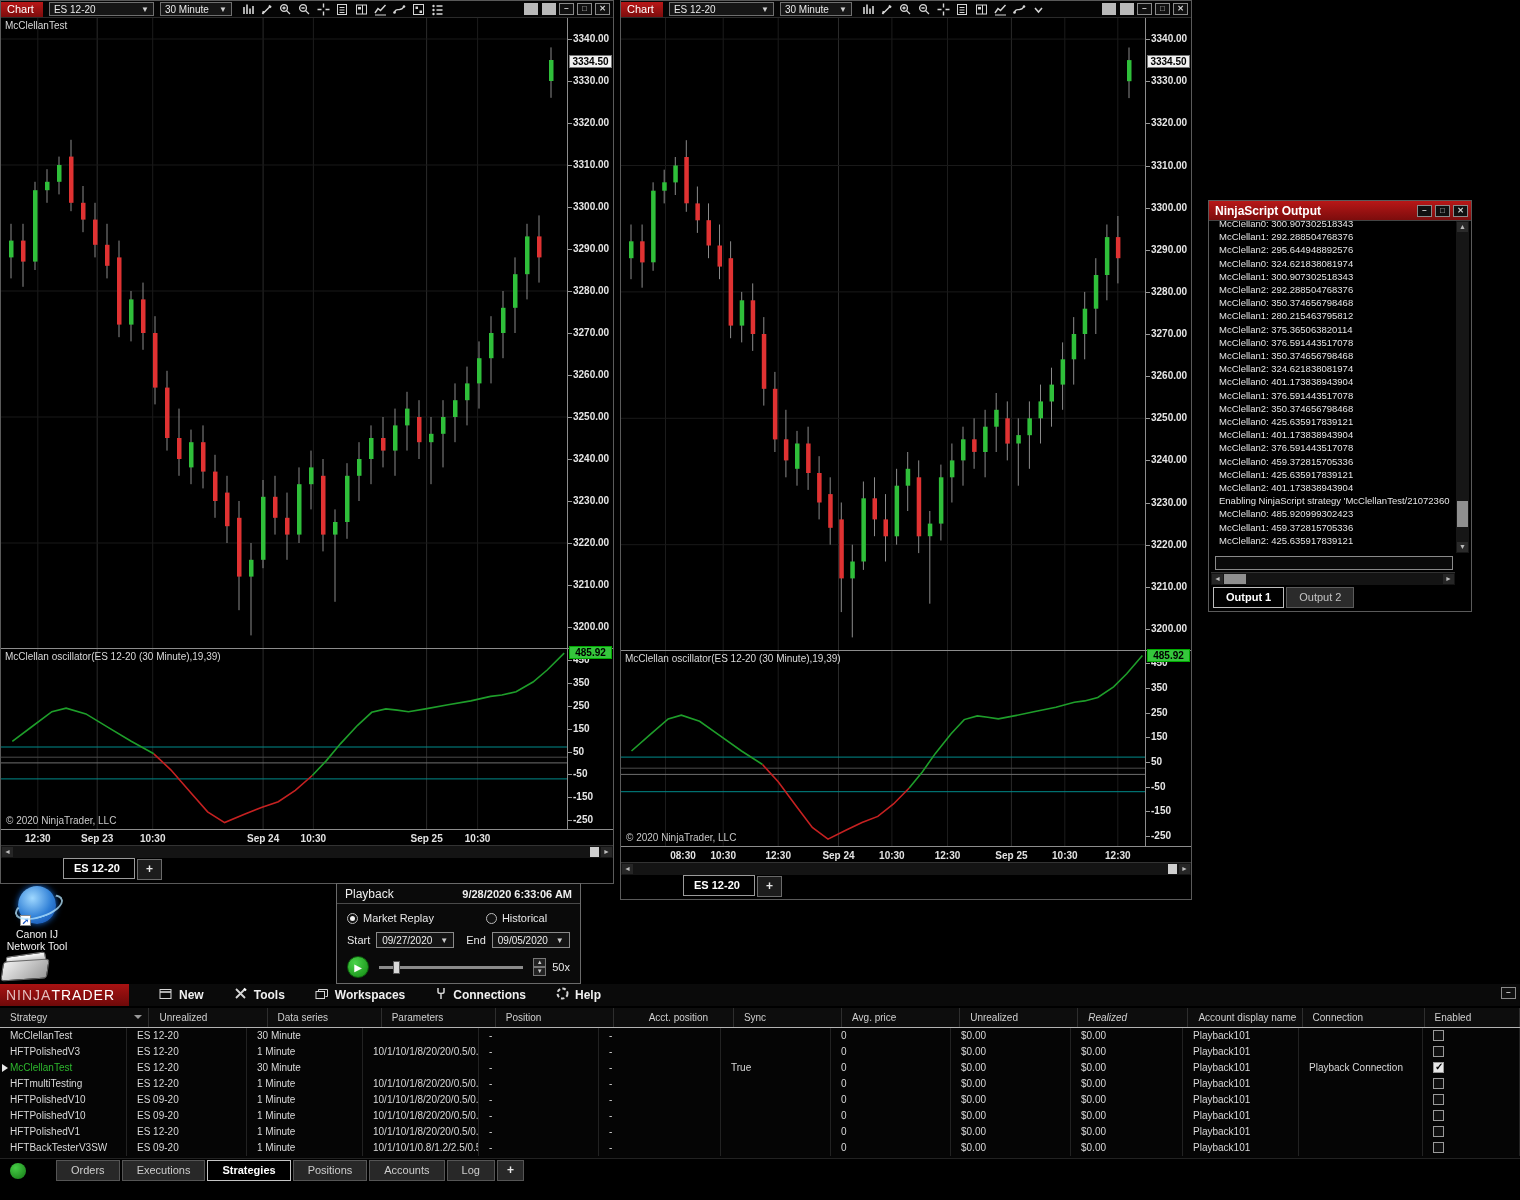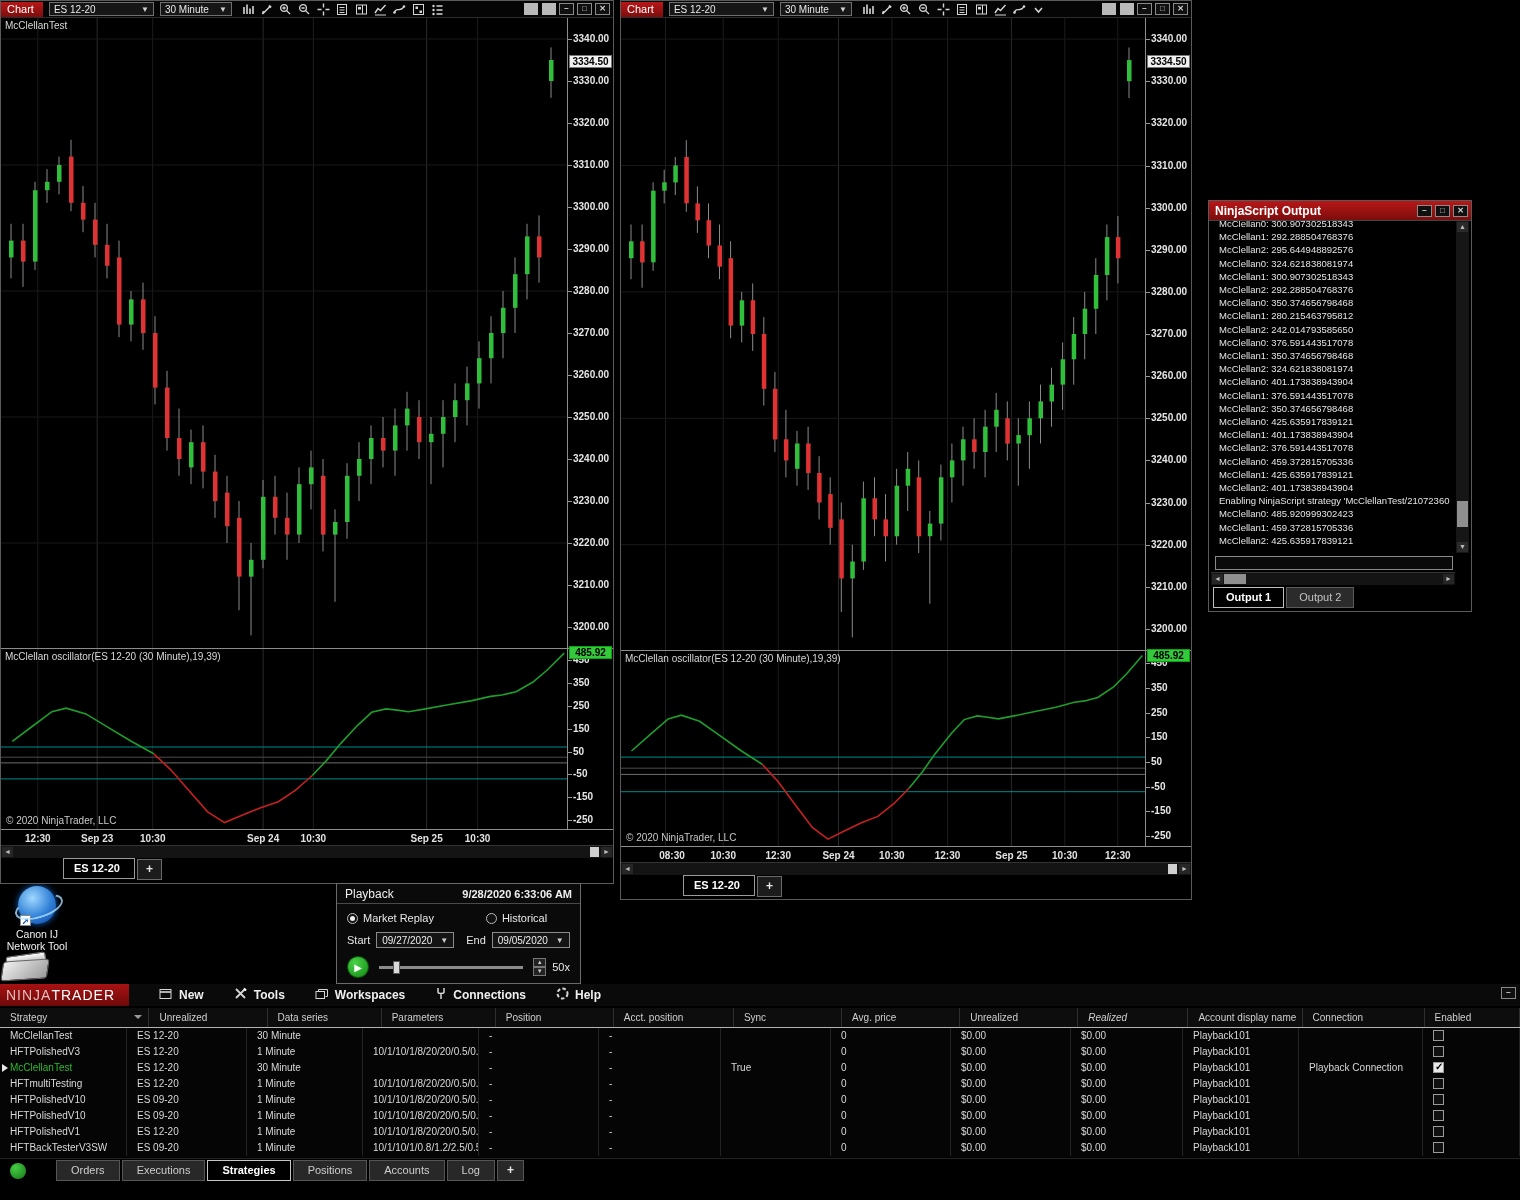--- a/index.html
+++ b/index.html
@@ -676,21 +676,21 @@
           <div class="tick-label" style="top: 105.1px;">50</div>
           <div class="tick-dash" style="top: 135.8px;"></div>
           <div class="tick-label" style="top: 129.8px;">-50</div>
           <div class="tick-dash" style="top: 160.4px;"></div>
           <div class="tick-label" style="top: 154.4px;">-150</div>
           <div class="tick-dash" style="top: 185.1px;"></div>
           <div class="tick-label" style="top: 179.1px;">-250</div>
           <div class="osc-tag" style="top: -2.5px; background: rgb(53, 199, 60);">485.92</div>
         </div>
         <div class="xaxis" style="left: 0px; right: 0px; top: 845px; height: 16px;">
-          <span class="xlab" style="left: 51px;">08:30</span>
+          <span class="xlab" style="left: 62px;">08:30</span>
           <span class="xlab" style="left: 102.2px;">10:30</span>
           <span class="xlab" style="left: 157.2px;">12:30</span>
           <span class="xlab" style="left: 217.5px;">Sep 24</span>
           <span class="xlab" style="left: 270.9px;">10:30</span>
           <span class="xlab" style="left: 326.5px;">12:30</span>
           <span class="xlab" style="left: 390.4px;">Sep 25</span>
           <span class="xlab" style="left: 443.8px;">10:30</span>
           <span class="xlab" style="left: 496.8px;">12:30</span>
         </div>
         <div class="scrollstrip" style="left: 0px; right: 0px; top: 861px; height: 13px;">
@@ -715,21 +715,21 @@
     </div>
     <div id="output-log">
         <div class="log-line" style="margin-top: -4px;">McClellan0: 300.907302518343</div>
         <div class="log-line">McClellan1: 292.288504768376</div>
         <div class="log-line">McClellan2: 295.644948892576</div>
         <div class="log-line">McClellan0: 324.621838081974</div>
         <div class="log-line">McClellan1: 300.907302518343</div>
         <div class="log-line">McClellan2: 292.288504768376</div>
         <div class="log-line">McClellan0: 350.374656798468</div>
         <div class="log-line">McClellan1: 280.215463795812</div>
-        <div class="log-line">McClellan2: 242.014793585650</div>
+        <div class="log-line">McClellan2: 375.365063820114</div>
         <div class="log-line">McClellan0: 376.591443517078</div>
         <div class="log-line">McClellan1: 350.374656798468</div>
         <div class="log-line">McClellan2: 324.621838081974</div>
         <div class="log-line">McClellan0: 401.173838943904</div>
         <div class="log-line">McClellan1: 376.591443517078</div>
         <div class="log-line">McClellan2: 350.374656798468</div>
         <div class="log-line">McClellan0: 425.635917839121</div>
         <div class="log-line">McClellan1: 401.173838943904</div>
         <div class="log-line">McClellan2: 376.591443517078</div>
         <div class="log-line">McClellan0: 459.372815705336</div>
@@ -837,21 +837,21 @@
     <div class="winbtn" id="cc-min">−</div>
   </div>
 
   <div id="strat-panel">
     <div class="hdr-row" id="strat-header">
         <div class="hdr-cell" style="width: 152px;">Strategy<span class="srt"></span></div>
         <div class="hdr-cell" style="width: 120px;">Unrealized</div>
         <div class="hdr-cell" style="width: 116px;">Data series</div>
         <div class="hdr-cell" style="width: 116px;">Parameters</div>
         <div class="hdr-cell" style="width: 120px;">Position</div>
-        <div class="hdr-cell" style="width: 122px;">Acct. position</div>
+        <div class="hdr-cell" style="width: 122px; text-align: center;">Acct. position</div>
         <div class="hdr-cell" style="width: 110px;">Sync</div>
         <div class="hdr-cell" style="width: 120px;">Avg. price</div>
         <div class="hdr-cell" style="width: 120px;">Unrealized</div>
         <div class="hdr-cell" style="width: 112px; font-style: italic;">Realized</div>
         <div class="hdr-cell" style="width: 116px;">Account display name</div>
         <div class="hdr-cell" style="width: 124px;">Connection</div>
         <div class="hdr-cell" style="width: 97px;">Enabled</div>
       </div>
     <div id="strat-rows">
         <div class="t-row">

